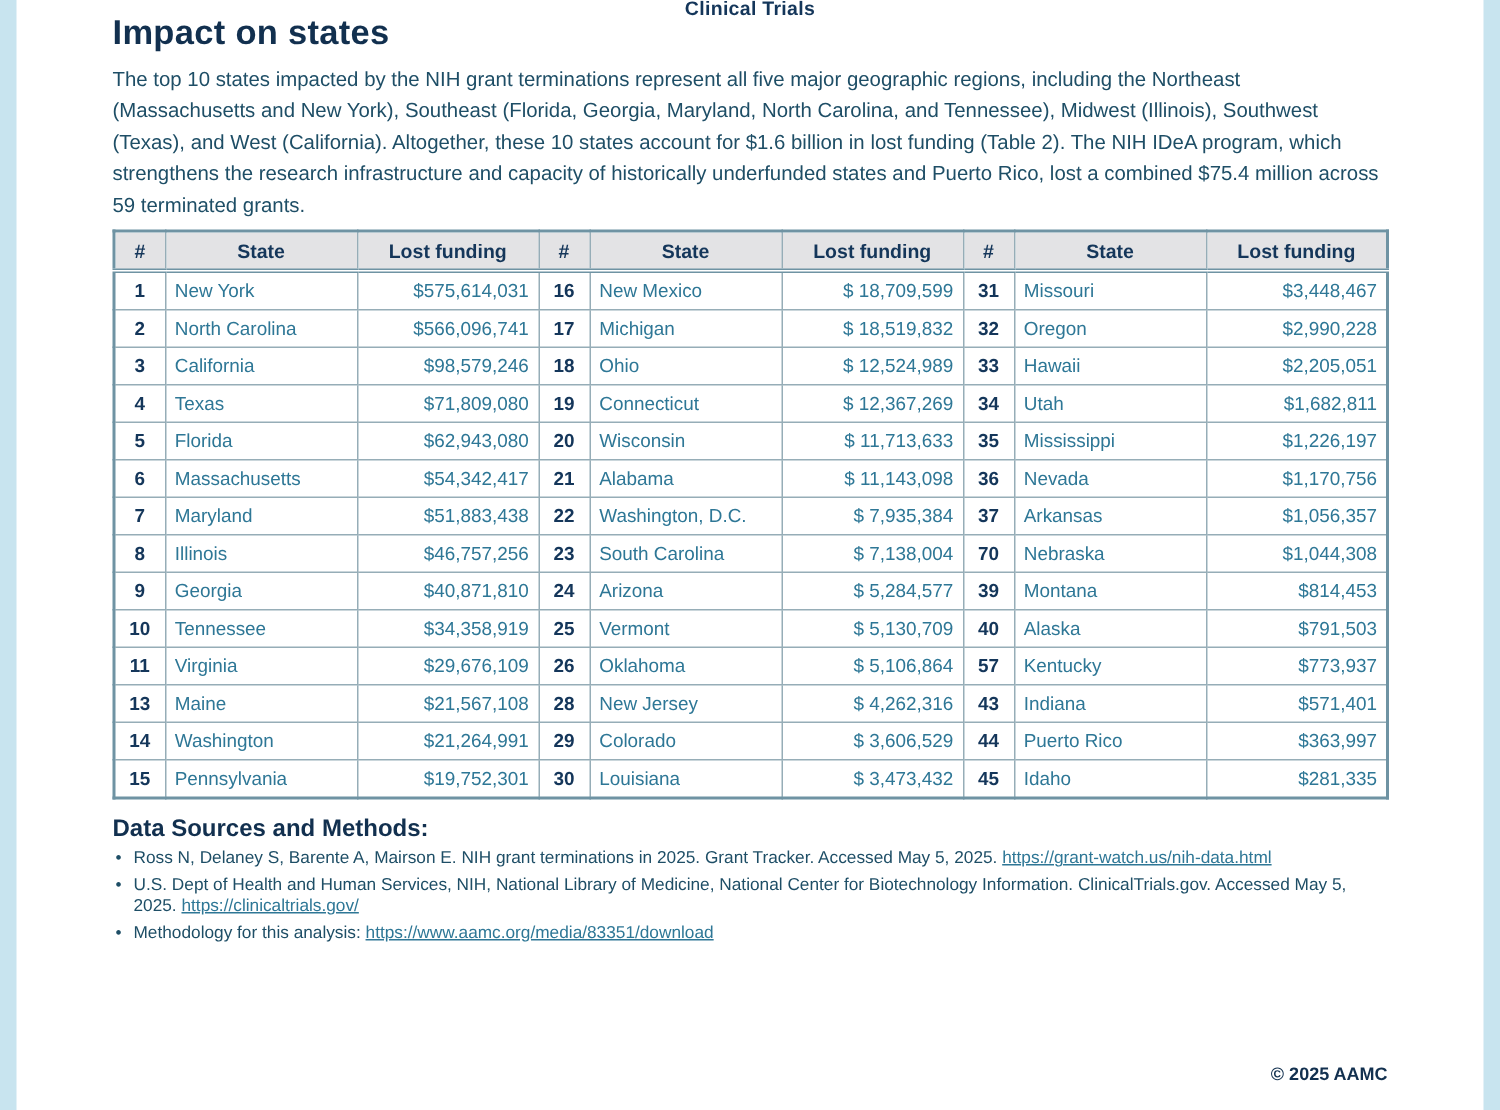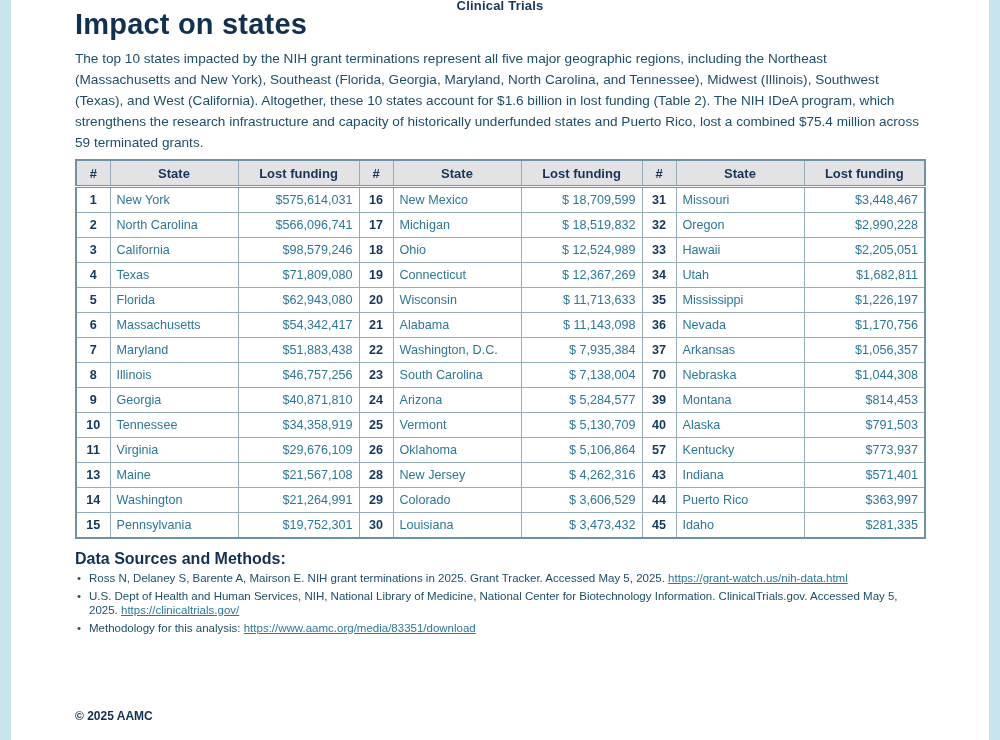--- a/index.html
+++ b/index.html
@@ -18,21 +18,21 @@
   .top-caption {
     position: absolute; top: -2px; left: 0; right: 0;
     text-align: center; font-size: 13px; color: #14365a; font-weight: 600;
     letter-spacing: 0.2px;
   }
 
   .content { position: relative; padding: 0 75px; height: 100%; box-sizing: border-box; }
 
   h1.page-title {
     margin: 0; padding-top: 8px;
-    font-size: 29px; font-weight: 700; color: #12304f;
+    font-size: 23px; font-weight: 700; color: #12304f;
     letter-spacing: 0.2px;
   }
   p.intro {
     margin: 7px 0 0 0;
     font-size: 13.6px; line-height: 21px; color: #1e4e66;
     max-width: 845px;
   }
 
   .table-caption { margin-top: 15px; font-size: 13.5px; color: #1e4e66; }
   .table-caption .lbl { font-weight: 700; color: #12304f; }
@@ -70,21 +70,21 @@
   ul.sources { margin: 3px 0 0 0; padding: 0 0 0 14px; list-style: none; }
   ul.sources li {
     font-size: 11.5px; line-height: 14.5px; color: #1e4e66;
     max-width: 840px; margin-bottom: 3px; position: relative;
   }
   ul.sources li .bullet { position: absolute; left: -12px; top: 0; }
   ul.sources a { color: #2e7796; text-decoration: underline; }
 
   .footer {
     position: absolute; left: 75px; right: 75px; bottom: 17px;
-    display: flex; justify-content: space-between; align-items: center;
+    display: flex; justify-content: flex-end; align-items: center;
   }
   .footer .left-txt { font-size: 12px; font-weight: 700; color: #12304f; }
   .footer .right-txt { font-size: 12.5px; font-weight: 700; color: #12304f; }
 </style>
 </head>
 <body>
 
 <div class="edge left"></div>
 <div class="edge right"></div>
 

